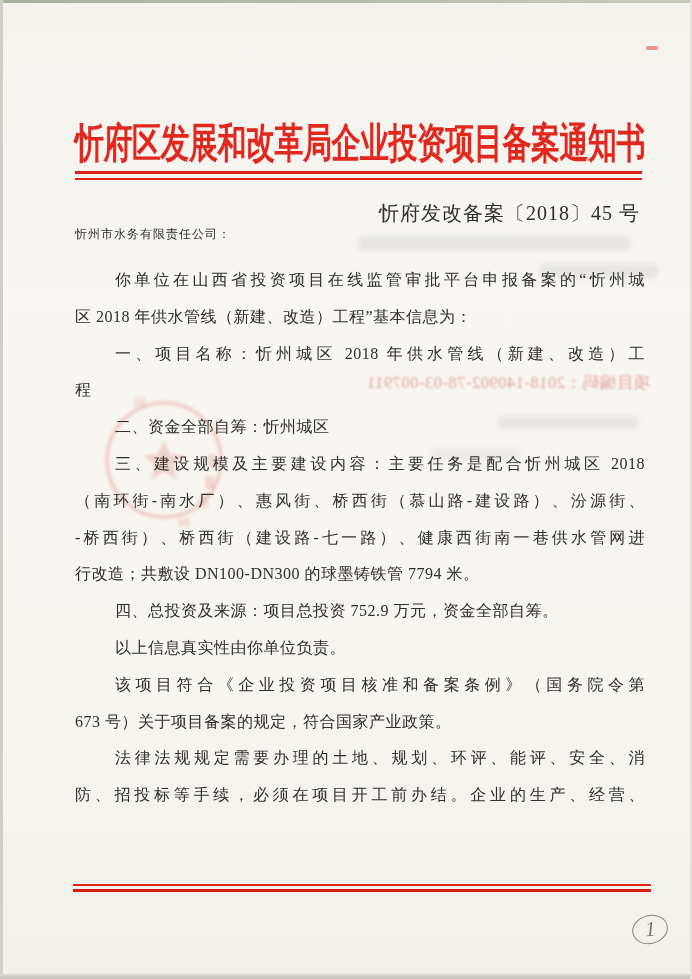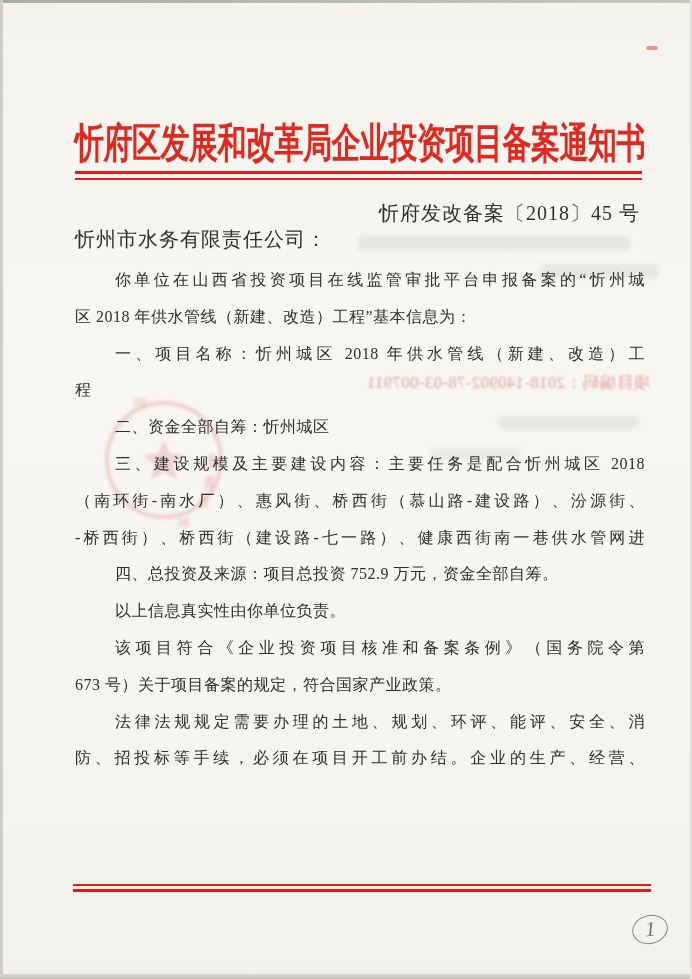--- a/index.html
+++ b/index.html
@@ -26,21 +26,21 @@
   .rule-title{
     position:absolute;top:171px;left:75px;width:567px;height:4px;
     border-top:3px solid #de201a;border-bottom:2px solid #de201a;
   }
   .doc-number{
     position:absolute;top:200px;right:52px;
     font-size:20px;letter-spacing:1px;white-space:nowrap;
   }
   .addressee{
     position:absolute;top:226px;left:75px;
-    font-size:20px;letter-spacing:1px;white-space:nowrap;
+    font-size:12px;letter-spacing:1px;white-space:nowrap;
   }
   .body-lines{
     position:absolute;top:262px;left:75px;width:570px;
     font-size:16px;
   }
   .line{
     height:36.8px;line-height:36.8px;white-space:nowrap;
     letter-spacing:0.5px;
   }
   .line.fill{white-space:normal;text-align:justify;text-align-last:justify;}
@@ -116,20 +116,21 @@
 
   <div class="body-lines">
     <div class="line indent fill">你单位在山西省投资项目在线监管审批平台申报备案的“忻州城</div>
     <div class="line">区 2018 年供水管线（新建、改造）工程”基本信息为：</div>
     <div class="line indent fill">一、项目名称：忻州城区 2018 年供水管线（新建、改造）工</div>
     <div class="line">程</div>
     <div class="line indent">二、资金全部自筹：忻州城区</div>
     <div class="line indent fill">三、建设规模及主要建设内容：主要任务是配合忻州城区 2018</div>
     <div class="line fill">（南环街-南水厂）、惠风街、桥西街（慕山路-建设路）、汾源街、</div>
     <div class="line fill">-桥西街）、桥西街（建设路-七一路）、健康西街南一巷供水管网进</div>
+    <div class="line">行改造；共敷设 DN100-DN300 的球墨铸铁管 7794 米。</div>
     <div class="line indent">四、总投资及来源：项目总投资 752.9 万元，资金全部自筹。</div>
     <div class="line indent">以上信息真实性由你单位负责。</div>
     <div class="line indent fill">该项目符合《企业投资项目核准和备案条例》（国务院令第</div>
     <div class="line">673 号）关于项目备案的规定，符合国家产业政策。</div>
     <div class="line indent fill">法律法规规定需要办理的土地、规划、环评、能评、安全、消</div>
     <div class="line fill">防、招投标等手续，必须在项目开工前办结。企业的生产、经营、</div>
   </div>
 
   <div class="rule-bottom"></div>
 

